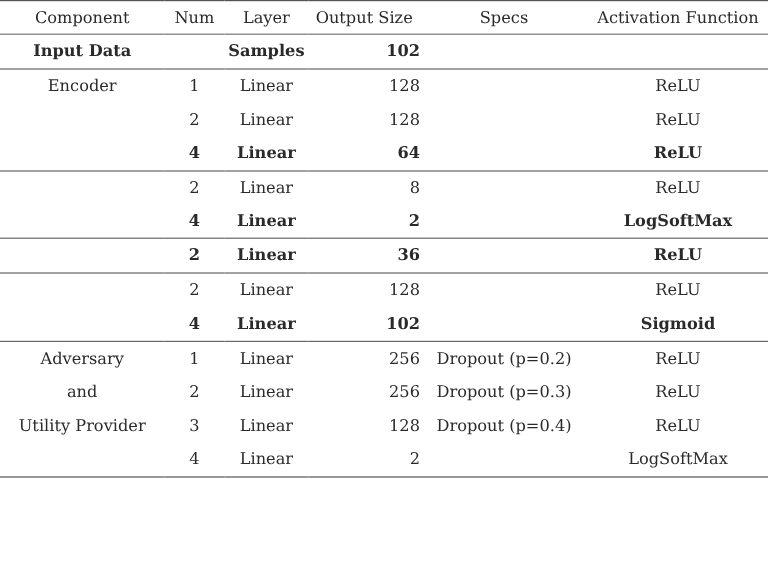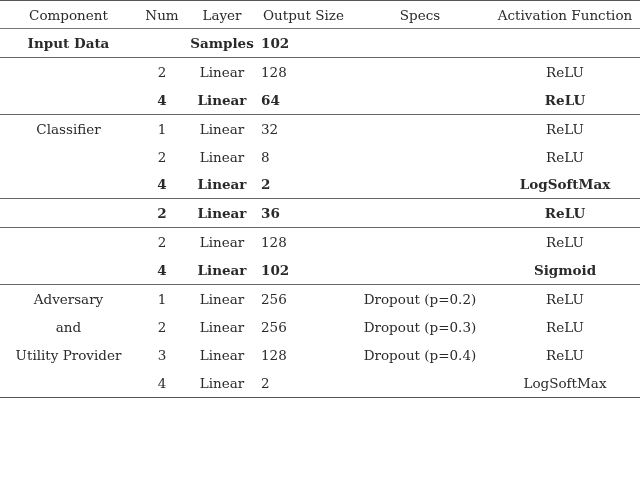--- a/index.html
+++ b/index.html
@@ -44,21 +44,21 @@
       border-bottom: 1.5px solid #777;
       height: 27px;
     }
     tr.group-end td {
       border-bottom: 1.5px solid #666;
       font-weight: bold;
     }
     tr.last td {
       border-bottom: 1.5px solid #555;
     }
-    td.out { text-align: left; padding-left: 4px; }
+    td.out { text-align: right; padding-left: 4px; }
     .rphi-main {
       font-family: "DejaVu Sans", "Liberation Sans", sans-serif;
       font-size: 13px;
     }
     .rphi-sub {
       font-style: italic;
       font-size: 9px;
       vertical-align: -4px;
     }
   </style>
@@ -90,44 +90,44 @@
       <tr class="group-end">
         <td>Input Data</td>
         <td></td>
         <td>Samples</td>
         <td class="out">102</td>
         <td></td>
         <td></td>
       </tr>
 
       <tr>
+        <td>Encoder</td>
+        <td>1</td>
+        <td>Linear</td>
+        <td class="out">128</td>
+        <td></td>
+        <td>ReLU</td>
+      </tr>
+      <tr>
         <td></td>
         <td>2</td>
         <td>Linear</td>
         <td class="out">128</td>
         <td></td>
         <td>ReLU</td>
       </tr>
       <tr class="group-end">
         <td></td>
         <td>4</td>
         <td>Linear</td>
         <td class="out">64</td>
         <td></td>
         <td>ReLU</td>
       </tr>
 
-      <tr>
-        <td>Classifier</td>
-        <td>1</td>
-        <td>Linear</td>
-        <td class="out">32</td>
-        <td></td>
-        <td>ReLU</td>
-      </tr>
       <tr>
         <td></td>
         <td>2</td>
         <td>Linear</td>
         <td class="out">8</td>
         <td></td>
         <td>ReLU</td>
       </tr>
       <tr class="group-end">
         <td></td>

